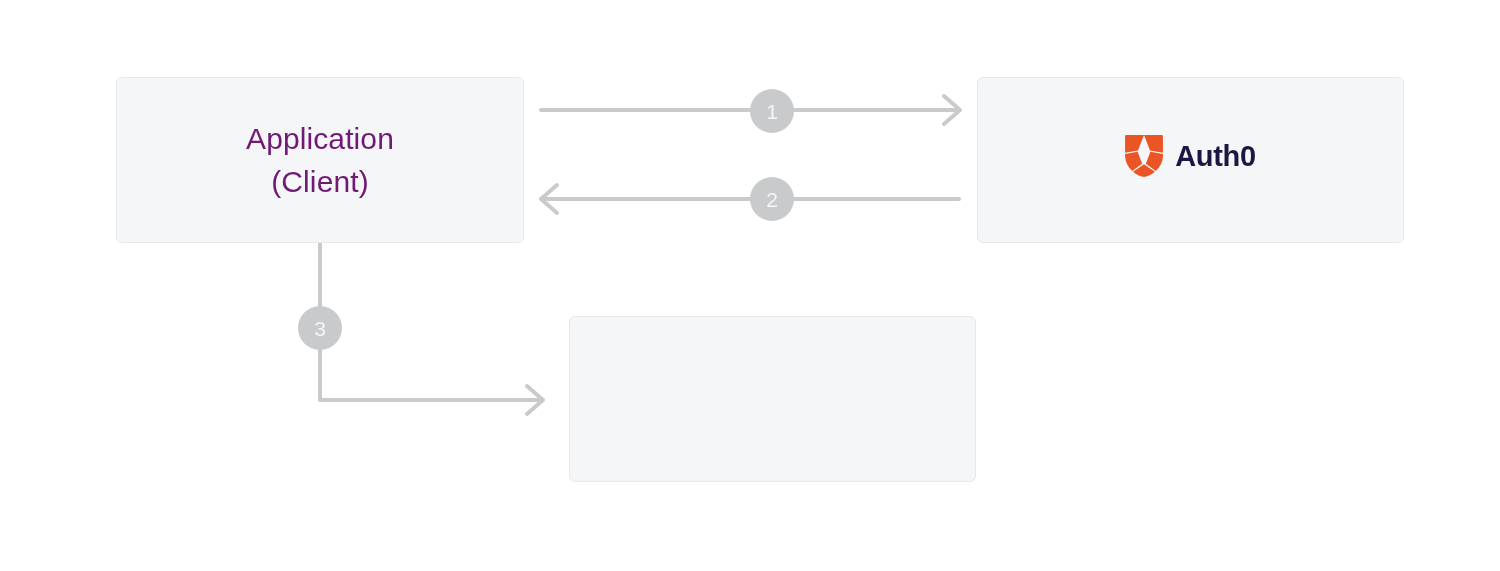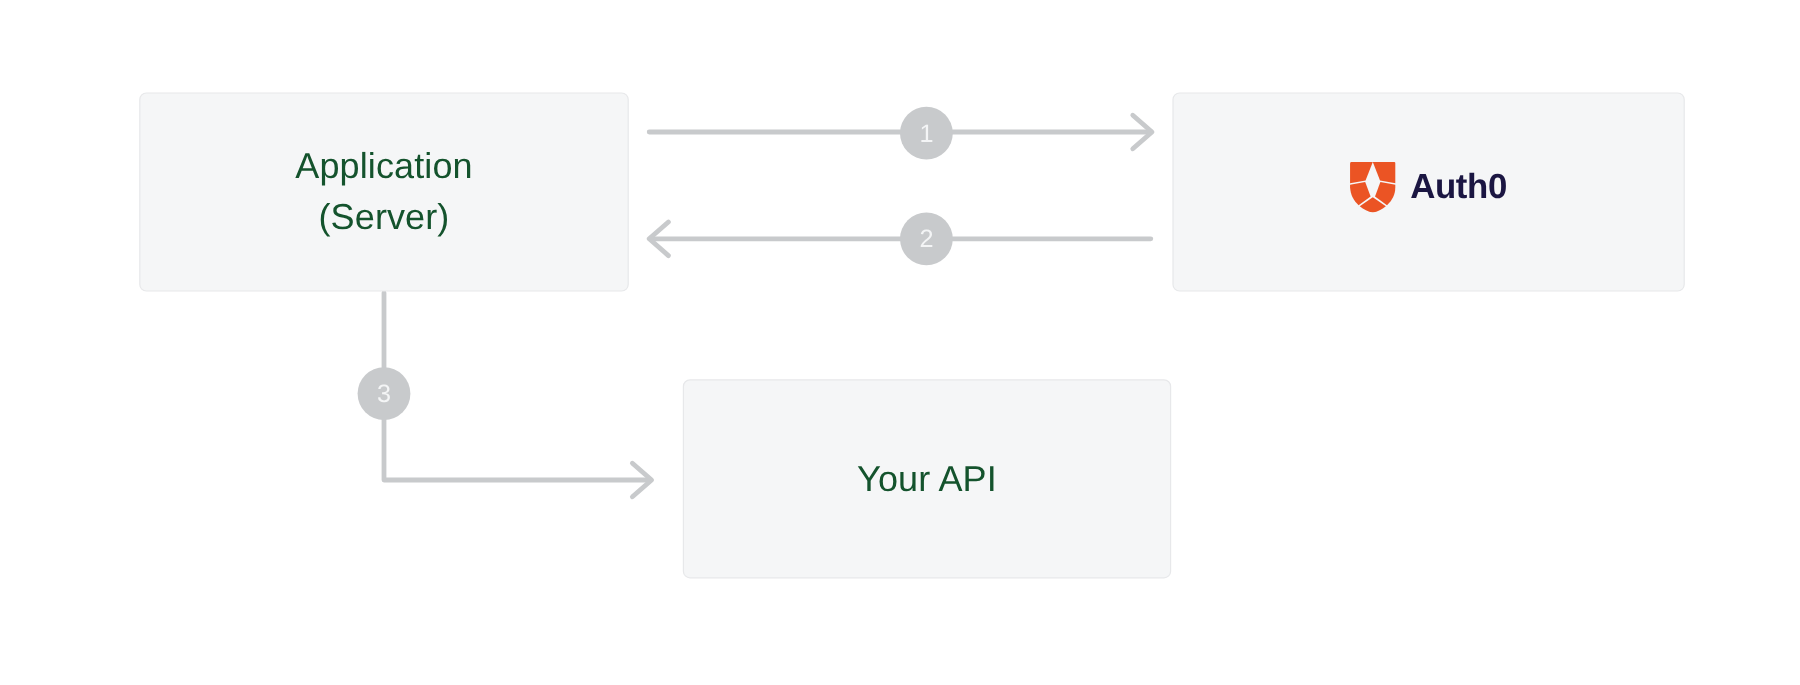--- a/index.html
+++ b/index.html
@@ -28,21 +28,21 @@
     border: 1px solid #e7e8ea;
     border-radius: 6px;
     display: flex;
     flex-direction: column;
     align-items: center;
     justify-content: center;
     text-align: center;
   }
   .node-line {
     display: block;
-    color: #14532d;
+    color: #701a75;
     font-size: 30px;
     font-weight: 400;
     line-height: 43px;
     letter-spacing: 0.1px;
     white-space: nowrap;
   }
   .node-line.soft {
     color: #6d7276;
   }
 
@@ -131,41 +131,40 @@
       <line x1="959" y1="199" x2="542" y2="199"></line>
       <polyline points="557,185 541,199 557,213"></polyline>
 
       <polyline points="320,244 320,400 542,400"></polyline>
       <polyline points="527,386 543,400 527,414"></polyline>
     </g>
   </svg>
 
   <div class="node" id="node-application">
     <span class="node-line">Application</span>
-    <span class="node-line">(Server)</span>
+    <span class="node-line">(Client)</span>
   </div>
 
   <div class="node" id="node-auth-server">
 
     <div class="brand-lockup">
       <svg class="brand-shield" viewBox="0 0 64 71" aria-hidden="true">
 
         <path fill="#eb5424" d="M32 0 H62 A2 2 0 0 1 64 2 V30 L42.2 26.2 L32 0 Z"></path>
         <path fill="#eb5424" d="M32 0 L21.8 26.2 L0 30 V2 A2 2 0 0 1 2 0 H32 Z"></path>
         <path fill="#eb5424" d="M0 32 L21.3 28.3 L28.9 48.6 L12.0 60.8 C4.6 54.5 0.6 45.6 0 36 Z"></path>
         <path fill="#eb5424" d="M64 32 L42.7 28.3 L35.1 48.6 L52.0 60.8 C59.4 54.5 63.4 45.6 64 36 Z"></path>
         <path fill="#eb5424" d="M13.6 62.2 L32 49.6 L50.4 62.2 C44.9 66.8 38.7 70.0 32 71 C25.3 70.0 19.1 66.8 13.6 62.2 Z"></path>
       </svg>
       <span class="brand-word">Auth0</span>
     </div>
 
   </div>
 
   <div class="node" id="node-api">
-    <span class="node-line">Your API</span>
   </div>
 
   <div class="step-badge" id="step-1">
     <span>1</span>
   </div>
 
   <div class="step-badge" id="step-2">
     <span>2</span>
   </div>
 

